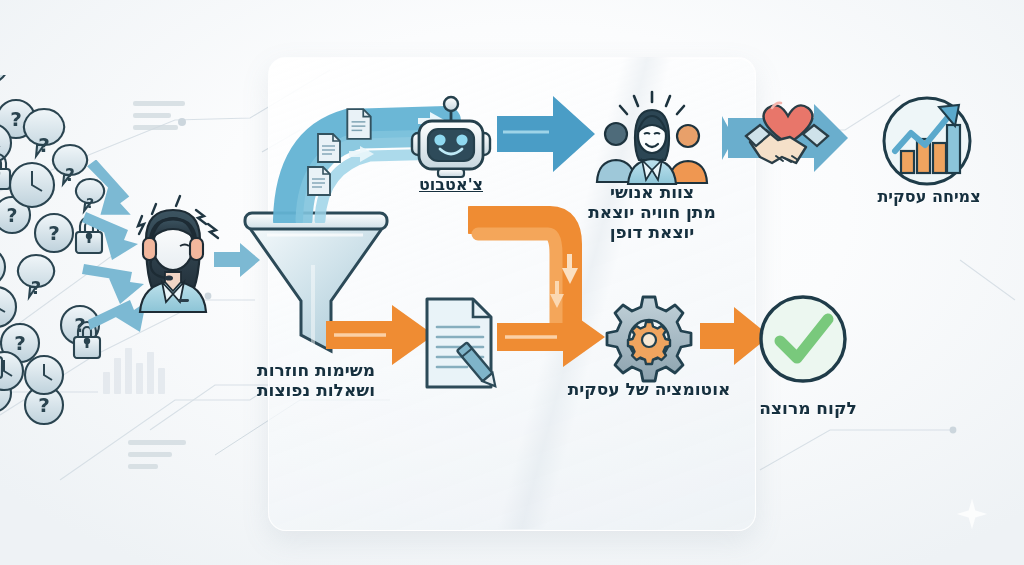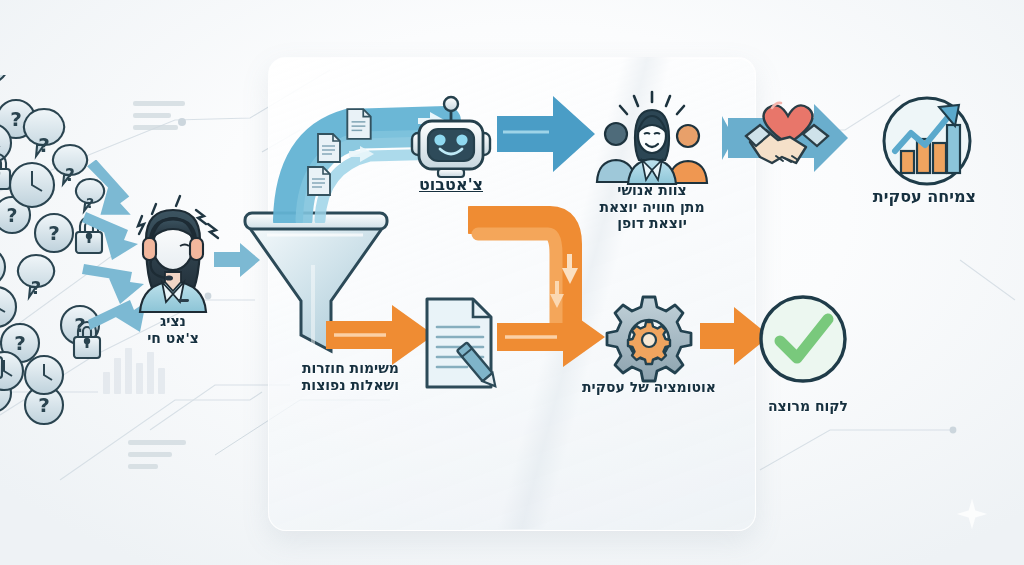--- a/index.html
+++ b/index.html
@@ -31,21 +31,21 @@
     pointer-events:none;
   }
   
   .node{position:absolute;}
   .cap{
     position:absolute;text-align:center;direction:rtl;
     color:#16303f;font-weight:bold;line-height:1.18;
     text-shadow:0 1px 0 rgba(255,255,255,.9);
     white-space:pre-line;
   }
-  .cap.md{font-size:14px;}
+  .cap.md{font-size:17px;}
   .cap.lg{font-size:16px;}
 </style>
 </head>
 <body>
 
 <div id="stage">
 
   <div class="bg-lines">
     <svg width="1024" height="565" style="position:absolute;left:0;top:0;">
       <g stroke="#d3dce3" stroke-width="1.1" fill="none" opacity=".85">
@@ -263,22 +263,20 @@
 
     <path d="M32 56 q0 -27 23 -27 q23 0 23 27" fill="none" stroke="#1d2b34" stroke-width="3.2"></path>
     <rect x="25" y="48" width="13" height="22" rx="6" fill="#f2b79d" stroke="#1d2b34" stroke-width="2.1"></rect>
     <rect x="72" y="48" width="13" height="22" rx="6" fill="#f2b79d" stroke="#1d2b34" stroke-width="2.1"></rect>
     <path d="M33 70 q-3 16 16 18" fill="none" stroke="#1d2b34" stroke-width="2.4"></path>
     <ellipse cx="51" cy="88" rx="4" ry="2.6" fill="#253440"></ellipse>
 
     <path d="M62 56 q5 -3 9 0" fill="none" stroke="#1d2b34" stroke-width="1.8"></path>
     <rect x="60" y="109" width="11" height="3" rx="1.4" fill="#2b3f4b"></rect>
   </svg>
-  <div class="cap md" style="left:118px;top:313px;width:110px;">נציג
-צ'אט חי</div>
 
   <svg class="node" style="left:214px;top:240px;" width="48" height="40" viewBox="0 0 48 40">
     <path d="M0 12 L26 12 L26 3 L46 20 L26 37 L26 27 L0 27 Z" fill="#7cb9d3"></path>
   </svg>
 
   <svg class="node" style="left:243px;top:205px;" width="146" height="155" viewBox="0 0 146 155">
     <defs>
       <linearGradient id="gFun" x1="0" y1="0" x2="1" y2="1">
         <stop offset="0%" stop-color="#f4f9fb"></stop>
         <stop offset="48%" stop-color="#cfe2ea"></stop>
@@ -287,21 +285,21 @@
       <linearGradient id="gFunTop" x1="0" y1="0" x2="0" y2="1">
         <stop offset="0%" stop-color="#ffffff"></stop>
           <stop offset="100%" stop-color="#cfe0e8"></stop>
       </linearGradient>
     </defs>
     <path d="M6 22 L140 22 L88 96 L88 146 L58 130 L58 96 Z" fill="url(#gFun)" stroke="#2c4a58" stroke-width="3"></path>
     <rect x="2" y="8" width="142" height="16" rx="7" fill="url(#gFunTop)" stroke="#2c4a58" stroke-width="3"></rect>
     <path d="M24 30 L120 30" stroke="#ffffff" stroke-width="3" opacity=".7"></path>
     <path d="M70 60 L70 140" stroke="#ffffff" stroke-width="4" opacity=".45"></path>
   </svg>
-  <div class="cap md" style="left:233px;top:360px;width:166px;text-align:right;">משימות חוזרות
+  <div class="cap md" style="left:233px;top:360px;width:166px;">משימות חוזרות
 ושאלות נפוצות</div>
 
   <svg class="node" style="left:270px;top:88px;" width="230" height="135" viewBox="0 0 230 135">
     <g fill="none" stroke-linecap="round">
       <path d="M18 132 Q20 52 78 36 L176 33" stroke="#63b3d4" stroke-width="30" opacity=".95"></path>
       <path d="M34 132 Q36 66 90 52 L176 50" stroke="#7fc3dd" stroke-width="17" opacity=".9"></path>
       <path d="M50 132 Q52 80 100 68 L176 66" stroke="#9ed4e8" stroke-width="11" opacity=".85"></path>
     </g>
     <g fill="#eaf6fb">
       <path d="M160 24 l16 9 l-16 9 l0 -6 l-12 0 l0 -6 l12 0 Z"></path>
@@ -419,21 +417,21 @@
 
   <svg class="node" style="left:881px;top:95px;" width="92" height="92" viewBox="0 0 92 92">
     <circle cx="46" cy="46" r="43" fill="#eef6f8" stroke="#1f3c49" stroke-width="3"></circle>
     <rect x="20" y="56" width="13" height="22" fill="#efa45f" stroke="#1f3c49" stroke-width="2.2"></rect>
     <rect x="36" y="44" width="13" height="34" fill="#efa45f" stroke="#1f3c49" stroke-width="2.2"></rect>
     <rect x="52" y="48" width="13" height="30" fill="#efa45f" stroke="#1f3c49" stroke-width="2.2"></rect>
     <rect x="66" y="30" width="13" height="48" fill="#8cc5da" stroke="#1f3c49" stroke-width="2.2"></rect>
     <path d="M14 56 L30 38 L44 50 L72 16" fill="none" stroke="#5aa9cc" stroke-width="6" stroke-linejoin="round" stroke-linecap="round"></path>
     <path d="M58 12 L78 10 L74 31 Z" fill="#5aa9cc" stroke="#1f3c49" stroke-width="2"></path>
   </svg>
-  <div class="cap lg" style="left:836px;top:188px;width:140px;text-align:right;">צמיחה עסקית</div>
+  <div class="cap lg" style="left:859px;top:188px;width:140px;">צמיחה עסקית</div>
 
   <svg class="node" style="left:326px;top:303px;" width="110" height="64" viewBox="0 0 110 64">
     <path d="M0 18 L66 18 L66 2 L108 32 L66 62 L66 46 L0 46 Z" fill="#ef8c33"></path>
     <path d="M8 32 L60 32" stroke="#fbd0a6" stroke-width="3.4"></path>
   </svg>
 
   <svg class="node" style="left:468px;top:196px;" width="140" height="172" viewBox="0 0 140 172">
     <g fill="none" stroke-linecap="round">
       <path d="M2 24 L82 24 Q100 24 100 48 L100 140" stroke="#ef8c33" stroke-width="28"></path>
       <path d="M10 38 L80 38 Q88 38 88 58 L88 140" stroke="#f4a65a" stroke-width="13"></path>

